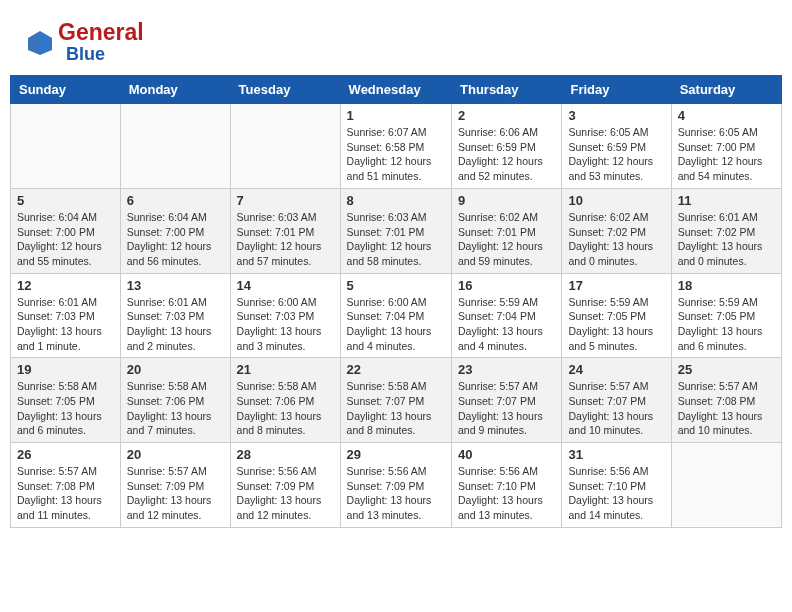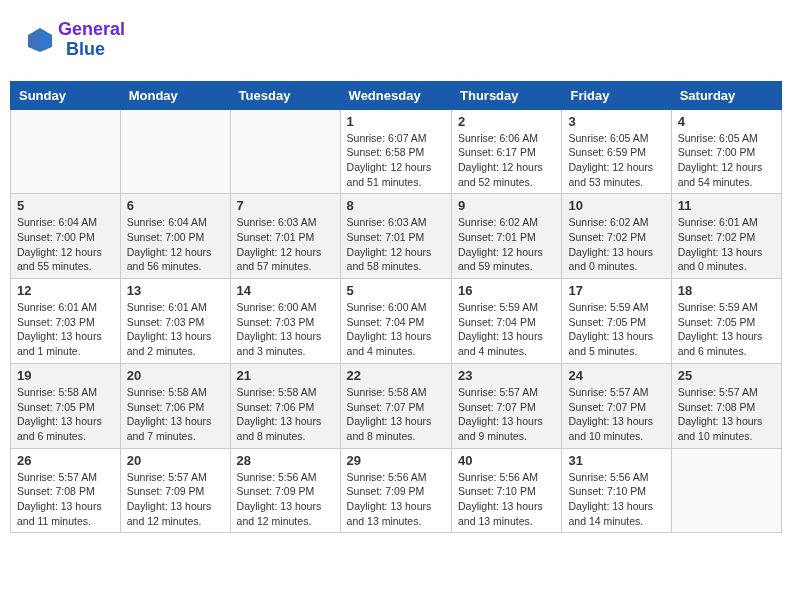--- a/index.html
+++ b/index.html
@@ -19,23 +19,23 @@
     .logo {
       display: flex;
       align-items: center;
     }
     .logo-text {
       display: flex;
       flex-direction: column;
       line-height: 1.1;
     }
     .logo-general {
-      font-size: 18px;
+      font-size: 23px;
       font-weight: bold;
-      color: #6d28d9;
+      color: #b91c1c;
     }
     .logo-blue {
       font-size: 18px;
       font-weight: bold;
       color: #1a5aab;
       margin-left: 8px;
     }
     .logo-icon {
       width: 30px;
       height: 30px;
@@ -49,21 +49,21 @@
       font-weight: bold;
       color: #333;
     }
     .location {
       font-size: 16px;
       color: #333;
     }
     .calendar {
       width: 100%;
       border-collapse: collapse;
-      margin-top: 16px;
+      margin-top: 5px;
     }
     .calendar th {
       background-color: #1a5aab;
       color: #fff;
       text-align: left;
       padding: 6px 8px;
       font-size: 13px;
       border: 1px solid #1a5aab;
     }
     .calendar td {
@@ -131,21 +131,21 @@
         <td>
           <div class="day-number">1</div>
           <div class="cell-info" style="white-space: pre-line;">Sunrise: 6:07 AM
 Sunset: 6:58 PM
 Daylight: 12 hours
 and 51 minutes.</div>
         </td>
         <td>
           <div class="day-number">2</div>
           <div class="cell-info" style="white-space: pre-line;">Sunrise: 6:06 AM
-Sunset: 6:17 PM
+Sunset: 6:59 PM
 Daylight: 12 hours
 and 52 minutes.</div>
         </td>
         <td>
           <div class="day-number">3</div>
           <div class="cell-info" style="white-space: pre-line;">Sunrise: 6:05 AM
 Sunset: 6:59 PM
 Daylight: 12 hours
 and 53 minutes.</div>
         </td>

